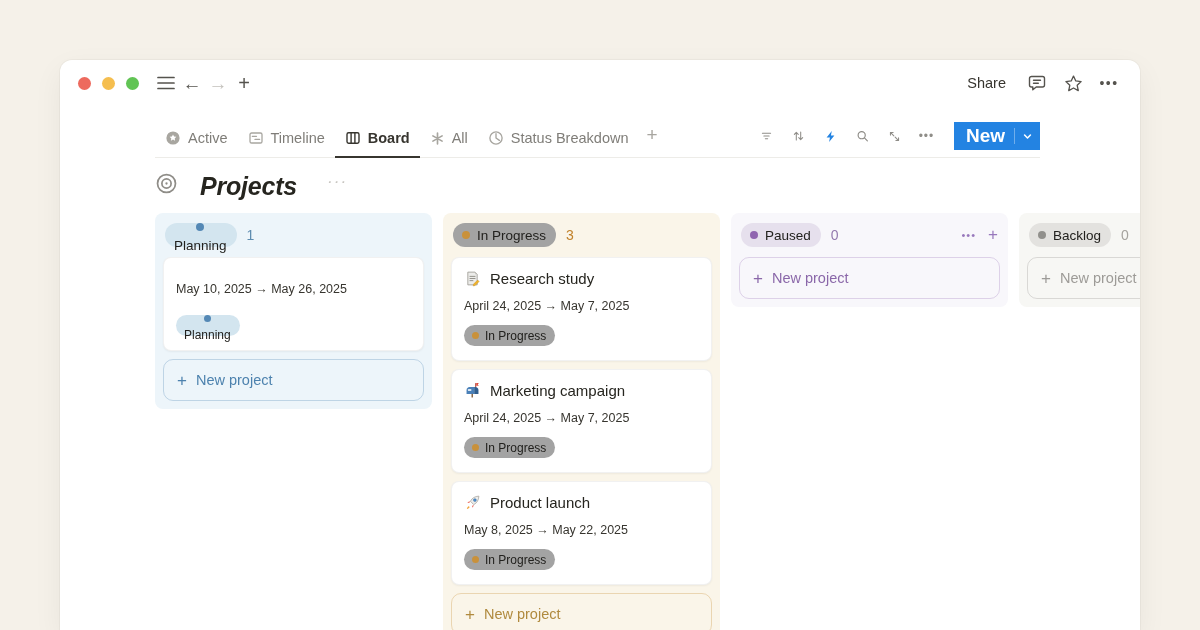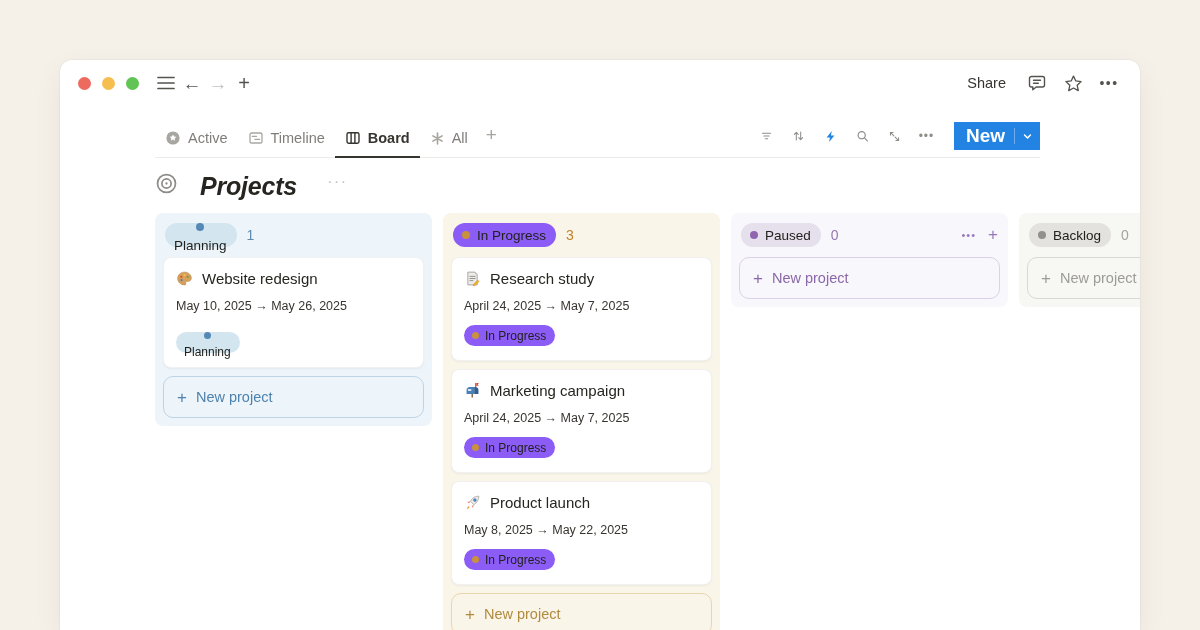--- a/index.html
+++ b/index.html
@@ -74,21 +74,21 @@
   .col-planning  { background:#EDF5FA; }
   .col-inprogress{ background:#FAF5E9; }
   .col-paused    { background:#F8F7FB; }
   .col-backlog   { background:#F7F7F4; }
 
   .col-head { display:flex; align-items:center; height:28px; padding:0 2px; }
   .pill { display:inline-flex; align-items:center; gap:7px; height:24px; padding:0 10px 0 9px;
           border-radius:12px; font-size:13.5px; font-weight:500; color:#22211E; }
   .dot { width:8px; height:8px; border-radius:50%; flex:none; }
   .pill-planning  { background:#D3E5EF;flex-direction:column; } .dot-planning  { background:#5488B5; }
-  .pill-inprogress{ background:#8b5cf6; } .dot-inprogress{ background:#C9913B; }
+  .pill-inprogress{ background:#a3a3a3; } .dot-inprogress{ background:#C9913B; }
   .pill-paused    { background:#E6E0ED; } .dot-paused    { background:#9065B0; }
   .pill-backlog   { background:#E3E2DF; } .dot-backlog   { background:#91908C; }
   .count { font-size:14px; margin-left:10px; }
   .count-planning  { color:#5E8CB0; }
   .count-inprogress{ color:#C1822B; }
   .count-paused    { color:#9379AE; }
   .count-backlog   { color:#A5A39E; }
   .head-actions { margin-left:auto; display:flex; align-items:center; gap:12px; color:#9878BC; }
   .ha-dots { font-size:11px; letter-spacing:1px; }
   .ha-plus { font-size:17px; font-weight:300; }
@@ -179,20 +179,27 @@
             <path d="M6.1 2.8v10.4M9.9 2.8v10.4"></path>
           </svg>
         <span data-interactable="false">Board</span>
       </div>
       <div class="tab" data-interactable="true">
         <svg data-interactable="false" width="15" height="15" viewBox="0 0 16 16" stroke="currentColor" stroke-width="1.8" stroke-linecap="round">
             <path d="M8 2.3v11.4M3.1 5.2l9.8 5.6M12.9 5.2L3.1 10.8"></path>
           </svg>
         <span data-interactable="false">All</span>
       </div>
+      <div class="tab" data-interactable="true">
+        <svg data-interactable="false" width="16" height="16" viewBox="0 0 16 16" fill="none" stroke="currentColor" stroke-width="1.35">
+            <circle cx="8" cy="8" r="6.1"></circle>
+            <path d="M8 8V3.6M8 8l3.4 2.4" stroke-linecap="round"></path>
+          </svg>
+        <span data-interactable="false">Status Breakdown</span>
+      </div>
       <button class="add-view" data-interactable="true"><span data-interactable="false">+</span></button>
     </div>
 
     <div class="view-actions" data-interactable="false">
       <button class="va-btn" data-interactable="true">
         <svg data-interactable="false" width="16" height="16" viewBox="0 0 16 16" stroke="currentColor" stroke-width="1.4" stroke-linecap="round">
             <path d="M3 4.6h10M4.8 8h6.4M6.6 11.4h2.8"></path>
           </svg>
       </button>
       <button class="va-btn" data-interactable="true">
@@ -247,32 +254,20 @@
 
     <div class="col col-planning" data-interactable="false">
       <div class="col-head" data-interactable="false">
         <span class="pill pill-planning" data-interactable="true">
           <span class="dot dot-planning" data-interactable="false"></span>
           <span data-interactable="false">Planning</span>
         </span>
         <span class="count count-planning" data-interactable="false">1</span>
       </div>
       <div class="card" data-interactable="true">
-        <div class="card-title" data-interactable="false">
-          <span class="card-icon" data-interactable="false">
-            <svg width="17" height="17" viewBox="0 0 20 20">
-                <path d="M10 2.5c-4.4 0-8 3.3-8 7.5s3.6 7.5 8 7.5c1.3 0 1.9-.9 1.5-1.9-.5-1.3.3-2.3 1.7-2.3h1.3c2 0 3.5-1.6 3.5-3.8C18 5.6 14.4 2.5 10 2.5z" fill="#D9A05B" stroke="#B07E3E" stroke-width="0.7"></path>
-                <circle cx="6.2" cy="8" r="1.3" fill="#D94F3D"></circle>
-                <circle cx="10" cy="6" r="1.3" fill="#F2C14E"></circle>
-                <circle cx="13.8" cy="8" r="1.3" fill="#5A9E58"></circle>
-                <circle cx="6.5" cy="12" r="1.3" fill="#4A7FB5"></circle>
-              </svg>
-          </span>
-          <span data-interactable="false">Website redesign</span>
-        </div>
         <div class="card-dates" data-interactable="false">May 10, 2025 → May 26, 2025</div>
         <div class="card-tag-row" data-interactable="false">
           <span class="pill tag pill-planning" data-interactable="false">
             <span class="dot dot-planning" data-interactable="false"></span>
             <span data-interactable="false">Planning</span>
           </span>
         </div>
       </div>
       <button class="newproj newproj-planning" data-interactable="true">
         <span class="np-plus" data-interactable="false">+</span>

